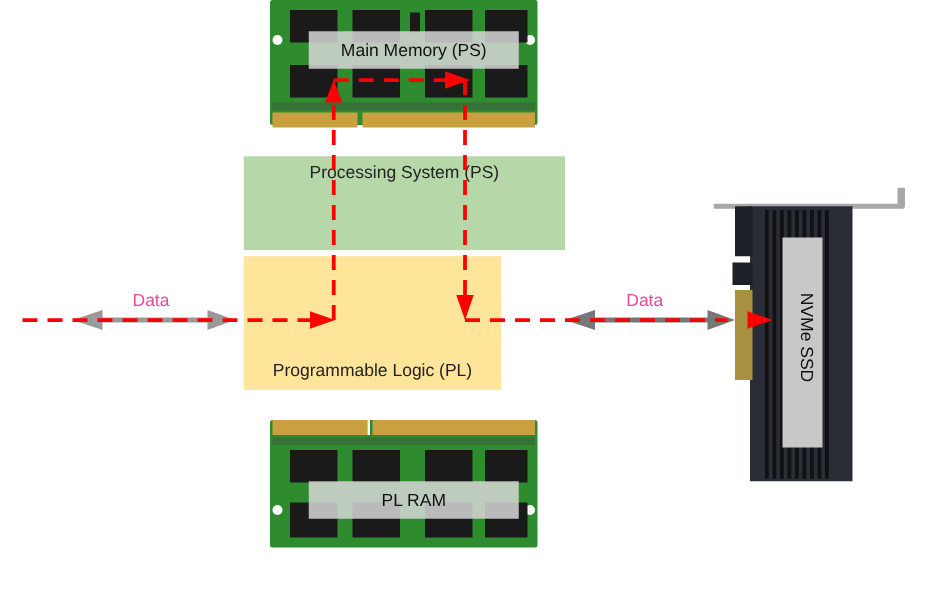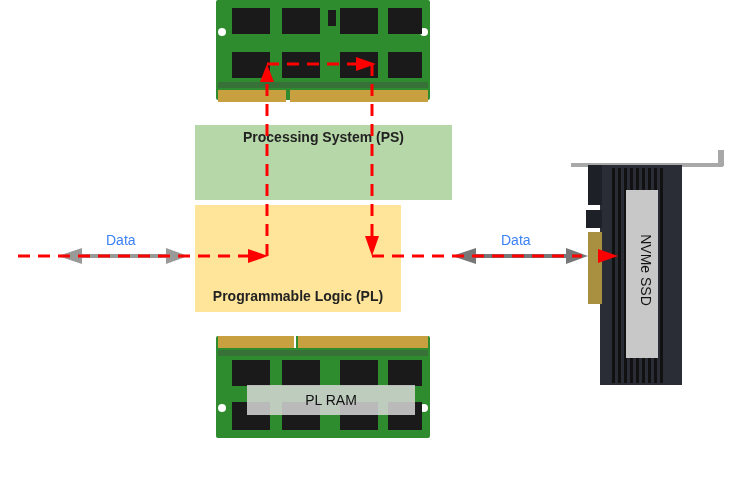--- a/index.html
+++ b/index.html
@@ -1,25 +1,25 @@
 <!DOCTYPE html>
 <html><head>
   <meta charset="utf-8">
   <style>
     html, body { margin: 0; padding: 0; background: #ffffff; }
     body { width: 752px; height: 484px; position: relative; overflow: hidden;
            font-family: "Liberation Sans", sans-serif; }
     .abs { position: absolute; }
-    .block { position: absolute; box-sizing: border-box; font-weight: bold; }
+    .block { position: absolute; box-sizing: border-box; }
     .block-label { position: absolute; left: 0; right: 0; text-align: center;
                    font-size: 14px; color: #222; }
     .ram { position: absolute; width: 222px; height: 104px; }
     .ram-label { position: absolute; background: rgba(215,215,215,0.85);
                  text-align: center; font-size: 14px; color: #111; line-height: 30px; }
-    .link-label { position: absolute; font-size: 14px; color: #3b82f6; }
+    .link-label { position: absolute; font-size: 14px; color: #ec4899; }
     svg { position: absolute; left: 0; top: 0; }
   </style>
 </head>
 <body>
 
 <div class="block" style="left:195px; top:125px; width:257px; height:75px; background:#b6d7a8;">
   <div class="block-label" style="top:4px;">Processing System (PS)</div>
 </div>
 
 <div class="block" style="left:195px; top:205px; width:206px; height:107px; background:#ffe599;">
@@ -39,20 +39,21 @@
       <rect x="20" y="52" width="38" height="26"></rect>
         <rect x="70" y="52" width="38" height="26"></rect>
       <rect x="128" y="52" width="38" height="26"></rect>
         <rect x="176" y="52" width="34" height="26"></rect>
       <rect x="116" y="10" width="8" height="16"></rect>
     </g>
     <rect x="6" y="82" width="210" height="6" fill="#3a6a3a" opacity="0.8"></rect>
     <rect x="6" y="90" width="68" height="12" fill="#c8a040"></rect>
     <rect x="78" y="90" width="138" height="12" fill="#c8a040"></rect>
   </svg>
+  <div class="ram-label" style="left:35px; top:25px; width:168px;">Main Memory (PS)</div>
 </div>
 
 <div class="ram" style="left:212px; top:336px;">
   <svg width="222" height="104">
     <rect x="4" y="0" width="214" height="102" rx="2" fill="#2e8b2e"></rect>
     <rect x="6" y="0" width="76" height="12" fill="#c8a040"></rect>
     <rect x="82" y="0" width="2" height="12" fill="#ffffff"></rect>
     <rect x="86" y="0" width="130" height="12" fill="#c8a040"></rect>
     <rect x="6" y="14" width="210" height="6" fill="#3a6a3a" opacity="0.8"></rect>
     <circle cx="10" cy="72" r="4" fill="#fff"></circle>

